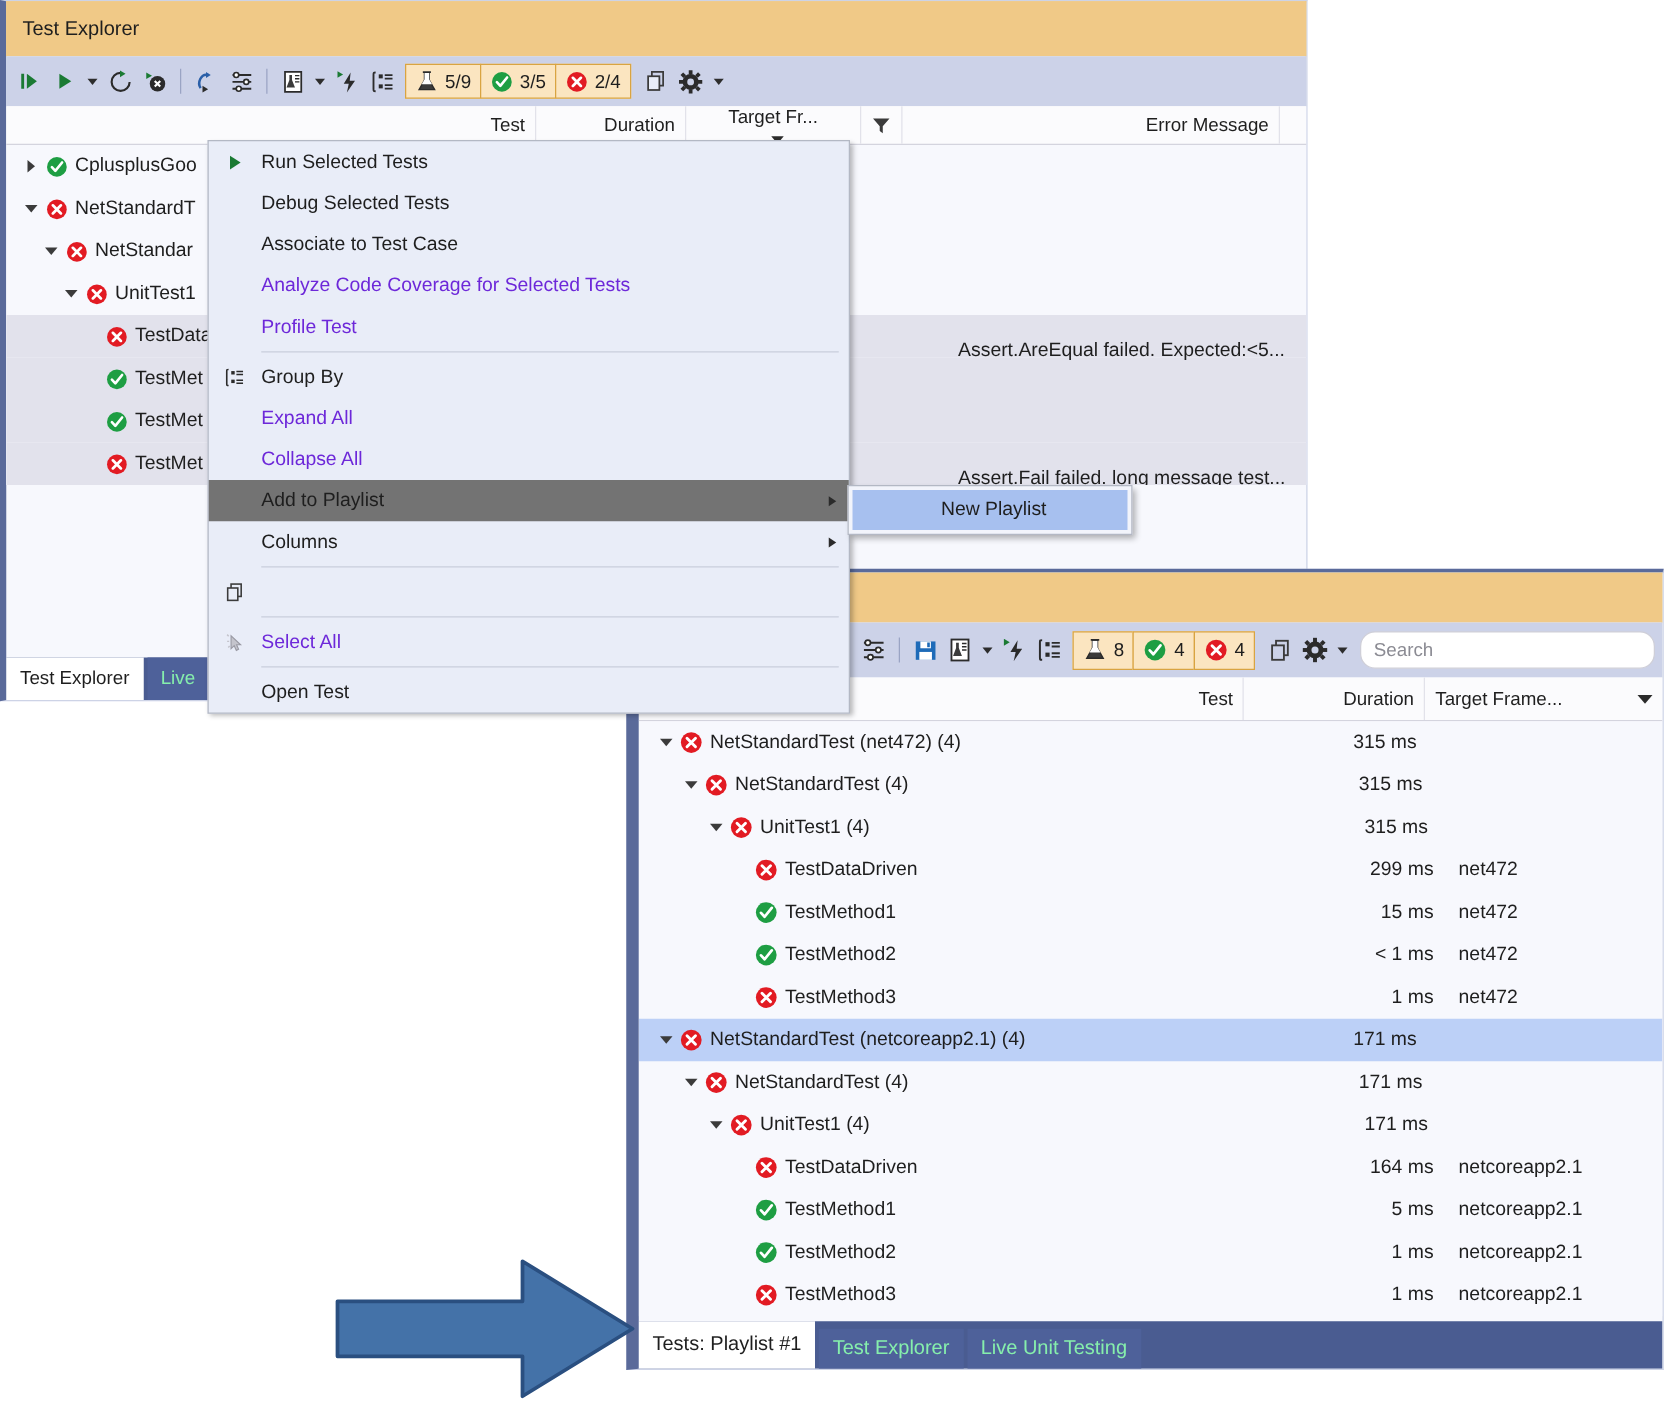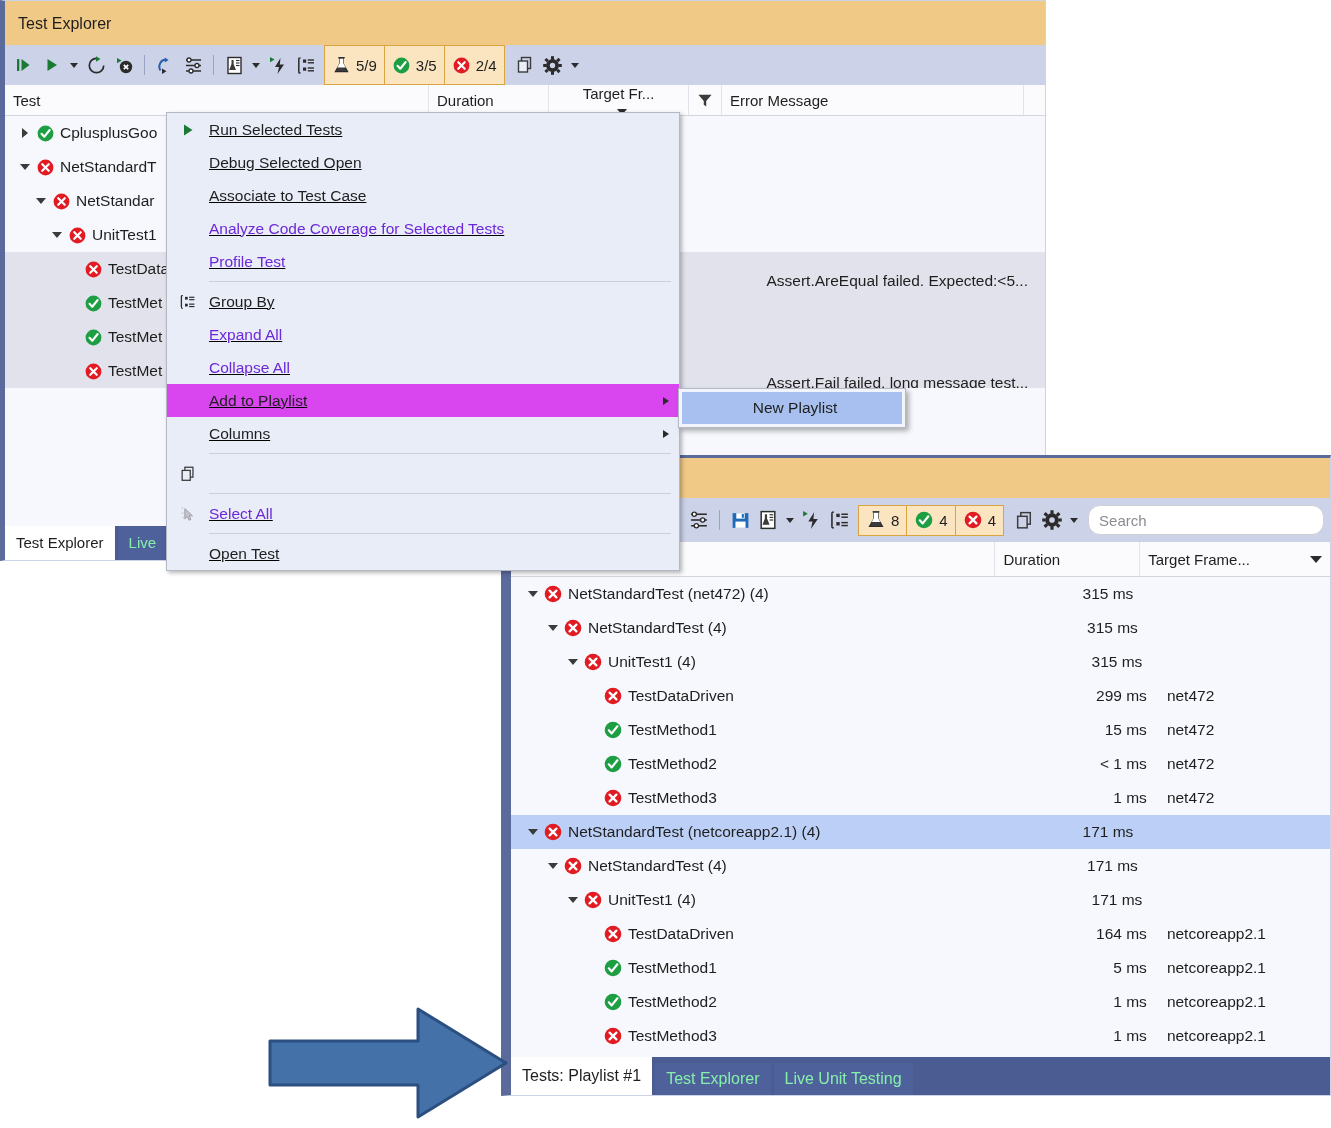--- a/index.html
+++ b/index.html
@@ -29,32 +29,33 @@
   }
   .tb-caret::after{
     content:"";border-left:4px solid transparent;border-right:4px solid transparent;
     border-top:5px solid #2d2d2d;display:block;
   }
   .tb-sep{width:1px;height:20px;background:#9aa4c4;margin:0 5px;flex:0 0 auto;}
   .counter-group{display:flex;align-items:center;flex:0 0 auto;}
   .counter{
     display:flex;align-items:center;gap:5px;
     background:#fbe5c0;border:1px solid #d9a441;
-    height:40px;padding:0 7px;box-sizing:border-box;
+    height:28px;padding:0 7px;box-sizing:border-box;
     font-size:15px;color:#1e1e1e;margin-right:-1px;
   }
   .counter .num{line-height:1;}
   
   .col-head{
     display:flex;background:#fbfbfd;border-bottom:1px solid #d4d4de;
     font-size:15px;color:#1e1e1e;height:29px;align-items:stretch;
   }
   .col-head > div{
     display:flex;align-items:center;padding:0 8px;box-sizing:border-box;
     border-right:1px solid #e2e2ea;
+    justify-content:flex-end;
   }
   
   .grid{background:#f7f8fd;position:relative;overflow:hidden;}
   .row{display:flex;align-items:center;height:34px;font-size:15.5px;color:#1e1e1e;box-sizing:border-box;}
   .row.sel{background:#bcd0f7;}
   .row.selgrey{background:#e2e2ec;}
   .cell-test{display:flex;align-items:center;overflow:hidden;white-space:nowrap;}
   .cell-dur{text-align:right;padding-right:10px;box-sizing:border-box;white-space:nowrap;}
   .cell-tfm{padding-left:10px;box-sizing:border-box;white-space:nowrap;}
   .cell-err{padding-left:12px;box-sizing:border-box;white-space:nowrap;overflow:hidden;margin-top:24px;}
@@ -73,27 +74,27 @@
   .tabstrip{background:#4a5c91;display:flex;align-items:flex-end;height:34px;box-sizing:border-box;}
   .tab{
     font-size:15px;padding:6px 11px 7px;box-sizing:border-box;height:34px;
     display:flex;align-items:center;white-space:nowrap;
   }
   .tab.active{background:#ffffff;color:#1e1e1e;}
   .tab.inactive{background:#4e619a;color:#86efac;margin-left:3px;}
   
   .ctxmenu{
     position:absolute;background:#e9edf8;border:1px solid #b3b8c4;
-    box-shadow:2px 2px 4px rgba(0,0,0,.28);z-index:40;box-sizing:border-box;text-decoration:underline;
+    box-shadow:2px 2px 4px rgba(0,0,0,.28);z-index:40;box-sizing:border-box;
   }
   .ctx-item{
     display:flex;align-items:center;height:33px;font-size:15.5px;color:#1e1e1e;
     padding:0 10px 0 0;box-sizing:border-box;position:relative;
   }
-  .ctx-item.hl{background:#d946ef;}
+  .ctx-item.hl{background:#737373;}
   .ctx-item.disabled{color:#6d28d9;}
   .ctx-gutter{width:42px;flex:0 0 auto;display:flex;align-items:center;justify-content:center;}
   .ctx-label{flex:1 1 auto;white-space:nowrap;}
   .ctx-sub::after{
     content:"";border-top:4.5px solid transparent;border-bottom:4.5px solid transparent;
     border-left:6px solid #2b2b2b;display:block;margin-left:8px;
   }
   .ctx-sep{height:1px;background:#c9cedb;margin:3px 8px 3px 42px;}
   .submenu{
     position:absolute;background:#f2f4fb;border:1px solid #b3b8c4;
@@ -407,21 +408,21 @@
     <span class="ctx-gutter">
       <svg width="16" height="16" viewBox="0 0 16 16">
           <path d="M4 2.5 L12.5 8 L4 13.5 Z" fill="#1a7a33"></path>
         </svg>
     </span>
     <span class="ctx-label">Run Selected Tests</span>
   </div>
 
   <div class="ctx-item">
     <span class="ctx-gutter"></span>
-    <span class="ctx-label">Debug Selected Open</span>
+    <span class="ctx-label">Debug Selected Tests</span>
   </div>
 
   <div class="ctx-item">
     <span class="ctx-gutter"></span>
     <span class="ctx-label">Associate to Test Case</span>
   </div>
 
   <div class="ctx-item disabled">
     <span class="ctx-gutter"></span>
     <span class="ctx-label">Analyze Code Coverage for Selected Tests</span>

